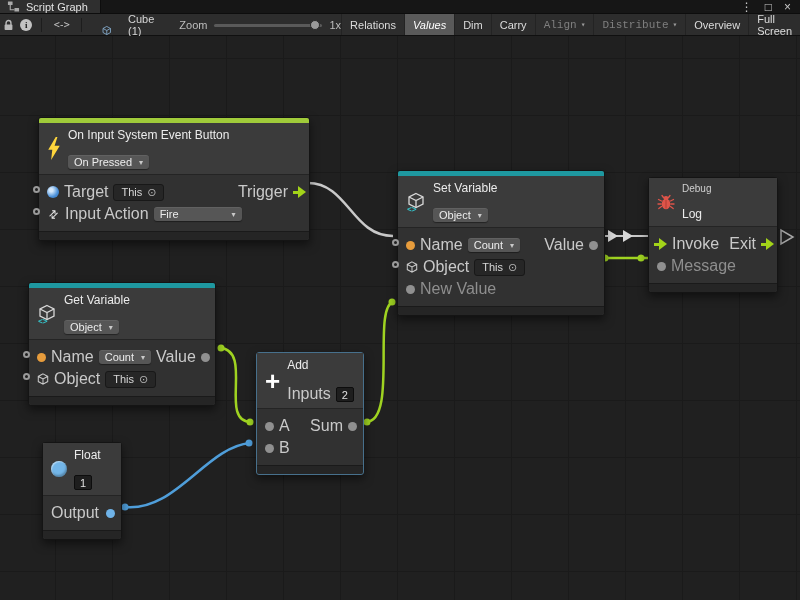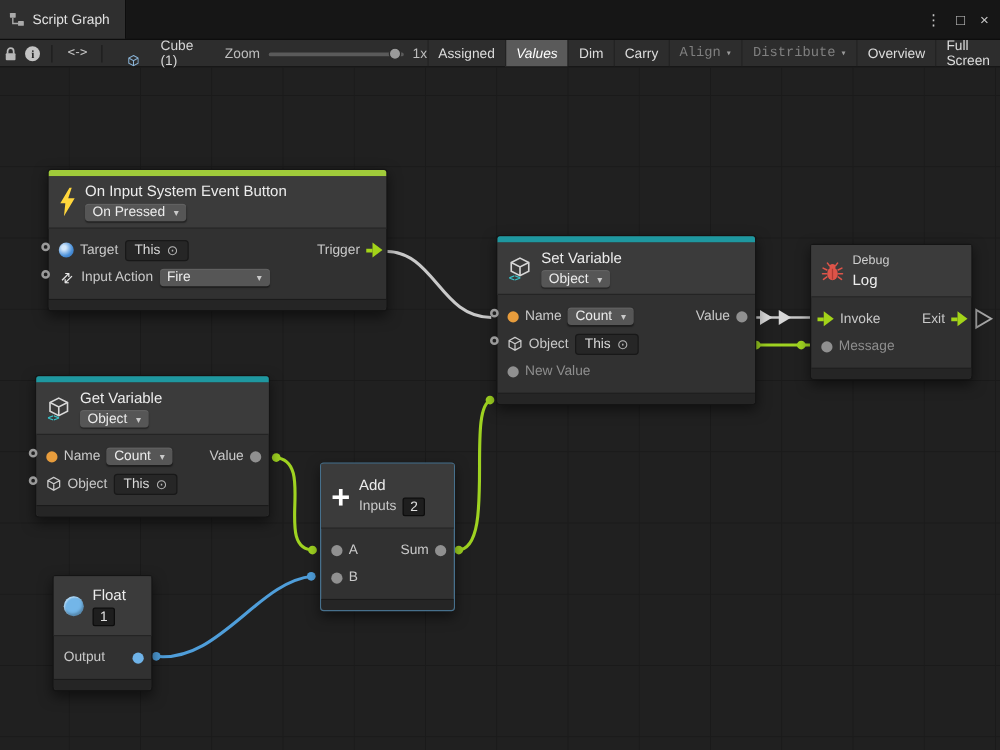--- a/index.html
+++ b/index.html
@@ -1,21 +1,21 @@
 <!DOCTYPE html>
 <html><head>
 <meta charset="utf-8">
 <style>
   * { margin:0; padding:0; box-sizing:border-box; }
   html,body { width:800px; height:600px; overflow:hidden; background:#151515;
               font-family:"Liberation Sans","DejaVu Sans",sans-serif; }
   .window { position:relative; width:800px; height:600px; display:flex; flex-direction:column; }
 
   
-  .tabbar { height:32px; background:#161616; display:flex; align-items:stretch; border-bottom:1px solid #0d0d0d; }
+  .tabbar { height:14px; background:#161616; display:flex; align-items:stretch; border-bottom:1px solid #0d0d0d; }
   .tab { display:flex; align-items:center; gap:6px; padding:0 12px 0 7px; background:#2f2f2f;
          color:#e2e2e2; font-size:11px; border-right:1px solid #0d0d0d; }
   .winctrl { margin-left:auto; display:flex; align-items:center; gap:12px; padding-right:9px; color:#c7c7c7; font-size:12px; }
   .winctrl span { cursor:default; }
 
   
   .toolbar { height:22px; background:#2d2d2d; display:flex; align-items:center; border-bottom:1px solid #101010; font-size:11px; color:#d6d6d6; }
   .tbicon { display:flex; align-items:center; justify-content:center; width:22px; height:22px; }
   .tbsep { width:1px; height:14px; background:#1d1d1d; margin:0 6px; }
   .info-circle { width:12px; height:12px; border-radius:50%; background:#c3c3c3; color:#202020;
@@ -41,28 +41,28 @@
     background-size:57px 57px; background-position:55px 22px; }
   .wires { position:absolute; left:0; top:-44px; width:800px; height:600px; pointer-events:none; z-index:1; }
 
   
   .node { position:absolute; z-index:2; background:#313131; border:1px solid #141414; border-radius:3px;
           box-shadow:0 4px 10px rgba(0,0,0,.5); }
   .stripe { height:5px; border-radius:2px 2px 0 0; }
   .stripe.green { background:#a0cb3a; }
   .stripe.teal  { background:#1e98a0; }
   .nhead { background:#3b3b3b; padding:5px 8px; display:flex; align-items:center; gap:7px; border-bottom:1px solid #242424; }
-  .nhead .col { display:flex; flex-direction:column; gap:3px; align-items:flex-start; }
+  .nhead .col { display:flex; flex-direction:column; gap:13px; align-items:flex-start; }
   .ntitle { font-size:12px; color:#ececec; line-height:14px; white-space:nowrap; }
   .nsubtitle { font-size:10px; color:#cfcfcf; line-height:11px; }
   .nbody { padding:6px 0; }
   .nfoot { height:9px; background:#252525; border-top:1px solid #1a1a1a; border-radius:0 0 3px 3px; }
 
   .prow { position:relative; display:flex; align-items:center; gap:5px; height:22px; padding:0 6px 0 8px; }
-  .plabel { font-size:11px; color:#c9c9c9; white-space:nowrap; }
+  .plabel { font-size:16px; color:#c9c9c9; white-space:nowrap; }
   .plabel.dim { color:#8e8e8e; }
   .rgroup { margin-left:auto; display:flex; align-items:center; gap:5px; }
 
   .flow { width:13px; height:12px; position:relative; flex:none; }
   .flow::before { content:""; position:absolute; left:0; top:4.5px; width:5px; height:3px; background:#a3d419; }
   .flow::after  { content:""; position:absolute; left:5px; top:0; width:0; height:0;
                   border-left:8px solid #a3d419; border-top:6px solid transparent; border-bottom:6px solid transparent; }
   .flow.in  { margin-left:-3px; }
   .flow.out { margin-right:-3px; }
 
@@ -147,21 +147,21 @@
     <div class="zoom-group">
       <span>Zoom</span>
       <div class="slider">
         <div class="slider-track"></div>
         <div class="slider-handle"></div>
       </div>
       <span>1x</span>
     </div>
     <div class="tb-buttons">
       <div class="tbtn">
-        <span>Assigned</span>
+        <span>Relations</span>
         </div>
       <div class="tbtn active">
         <span>Values</span>
         </div>
       <div class="tbtn">
         <span>Dim</span>
         </div>
       <div class="tbtn">
         <span>Carry</span>
         </div>

